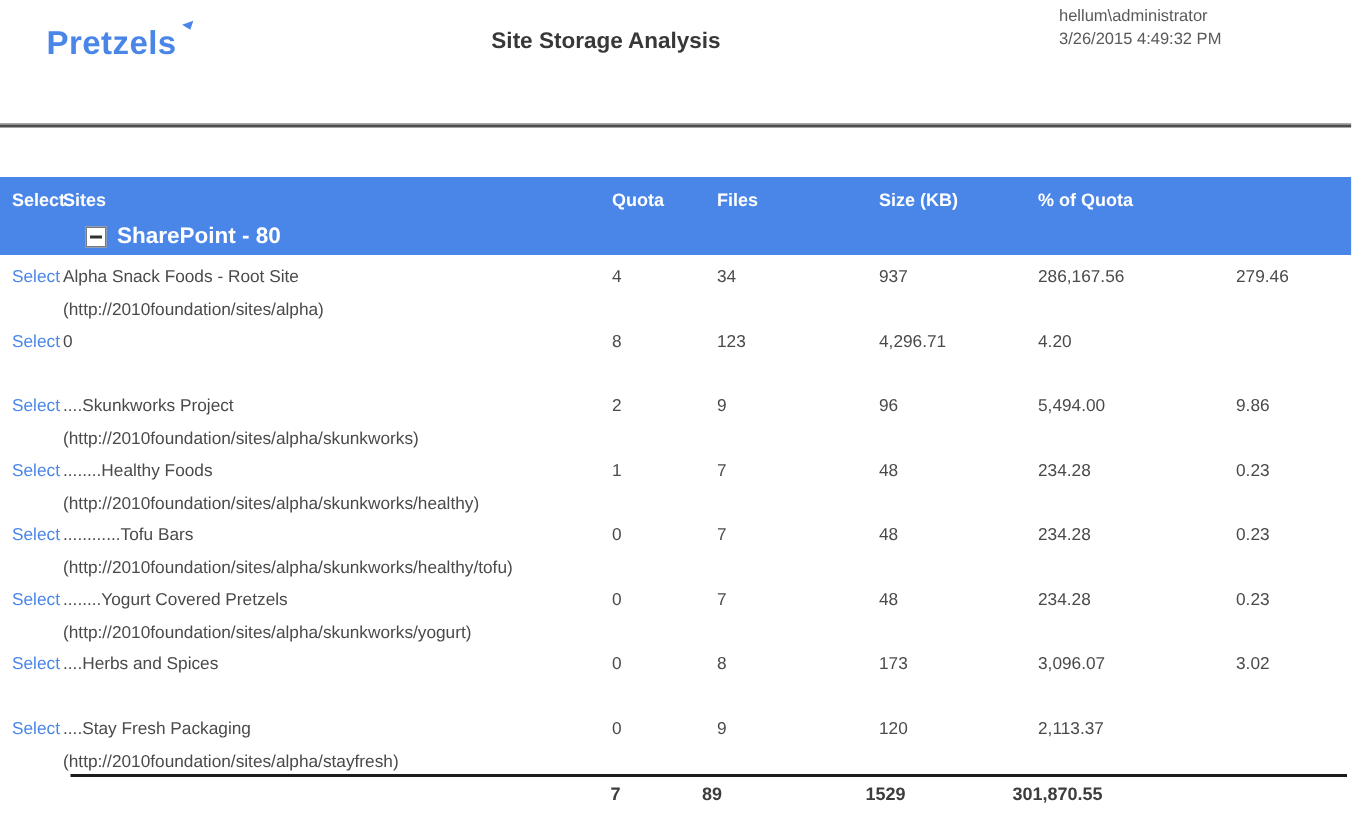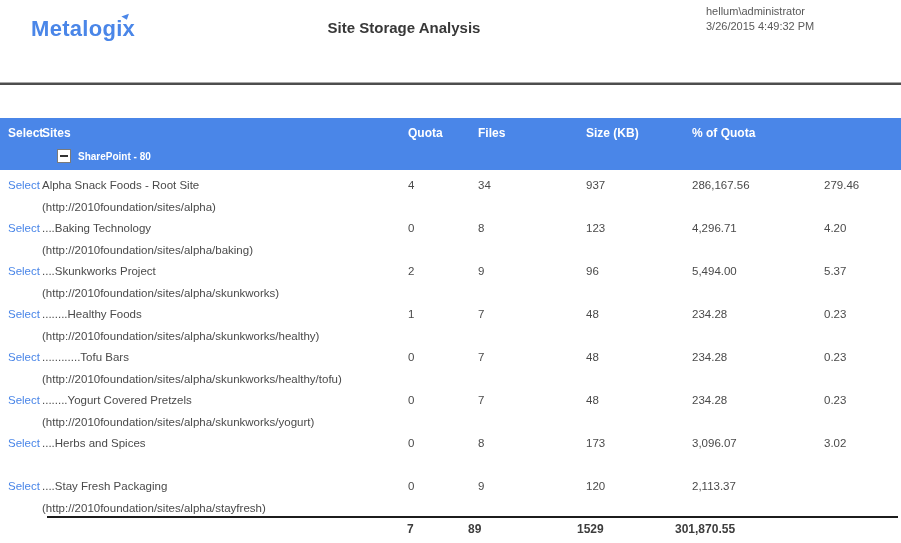--- a/index.html
+++ b/index.html
@@ -32,21 +32,21 @@
     grid-template-columns:34px 366px 70px 108px 106px 132px 77px;
     padding-left:8px; box-sizing:border-box;
   }
 
   
   .band {
     position:absolute; left:0; top:118px; width:901px; height:52px;
     background:#4a86e8; color:#ffffff;
   }
   .band .labels { padding-top:8px; font-size:12px; font-weight:bold; line-height:14px; }
-  .group-row { margin-top:9px; font-size:10px; font-weight:bold; }
+  .group-row { margin-top:9px; font-size:15px; font-weight:bold; }
   .group-cell { grid-column:2 / span 6; padding-left:15px; display:flex; align-items:center; }
   .minus-box {
     display:inline-block; width:12px; height:12px; background:#ffffff;
     border:1px solid #7a7a7a; position:relative; margin-right:7px; flex:0 0 auto;
     cursor:pointer;
   }
   .minus-box::after {
     content:""; position:absolute; left:2px; right:2px; top:5px; height:2px; background:#333333;
   }
 
@@ -66,21 +66,21 @@
   .t-lists { margin-left:-10px; }
   .t-files { margin-left:-9px; }
   .t-size  { margin-left:-17px; }
 </style>
 </head>
 <body>
 
 <div class="page">
 
   <div class="logo-wrap">
-    <span class="logo-text">Metalogix</span>
+    <span class="logo-text">Pretzels</span>
     <span class="logo-caret"></span>
   </div>
   <div class="report-title">Site Storage Analysis</div>
   <div class="meta">
     <div>hellum\administrator</div>
     <div>3/26/2015 4:49:32 PM</div>
   </div>
   <div class="header-rule"></div>
 
   <div class="band">
@@ -110,42 +110,38 @@
       </div>
       <div class="num">4</div>
       <div class="num">34</div>
       <div class="num">937</div>
       <div class="num">286,167.56</div>
       <div class="num">279.46</div>
     </div>
 
     <div class="grid trow">
       <div><a class="sel-link">Select</a></div>
-      <div>
-        <div class="site-name">....Baking Technology</div>
-        <div class="site-url">(http://2010foundation/sites/alpha/baking)</div>
-      </div>
       <div class="num">0</div>
       <div class="num">8</div>
       <div class="num">123</div>
       <div class="num">4,296.71</div>
       <div class="num">4.20</div>
     </div>
 
     <div class="grid trow">
       <div><a class="sel-link">Select</a></div>
       <div>
         <div class="site-name">....Skunkworks Project</div>
         <div class="site-url">(http://2010foundation/sites/alpha/skunkworks)</div>
       </div>
       <div class="num">2</div>
       <div class="num">9</div>
       <div class="num">96</div>
       <div class="num">5,494.00</div>
-      <div class="num">5.37</div>
+      <div class="num">9.86</div>
     </div>
 
     <div class="grid trow">
       <div><a class="sel-link">Select</a></div>
       <div>
         <div class="site-name">........Healthy Foods</div>
         <div class="site-url">(http://2010foundation/sites/alpha/skunkworks/healthy)</div>
       </div>
       <div class="num">1</div>
       <div class="num">7</div>

